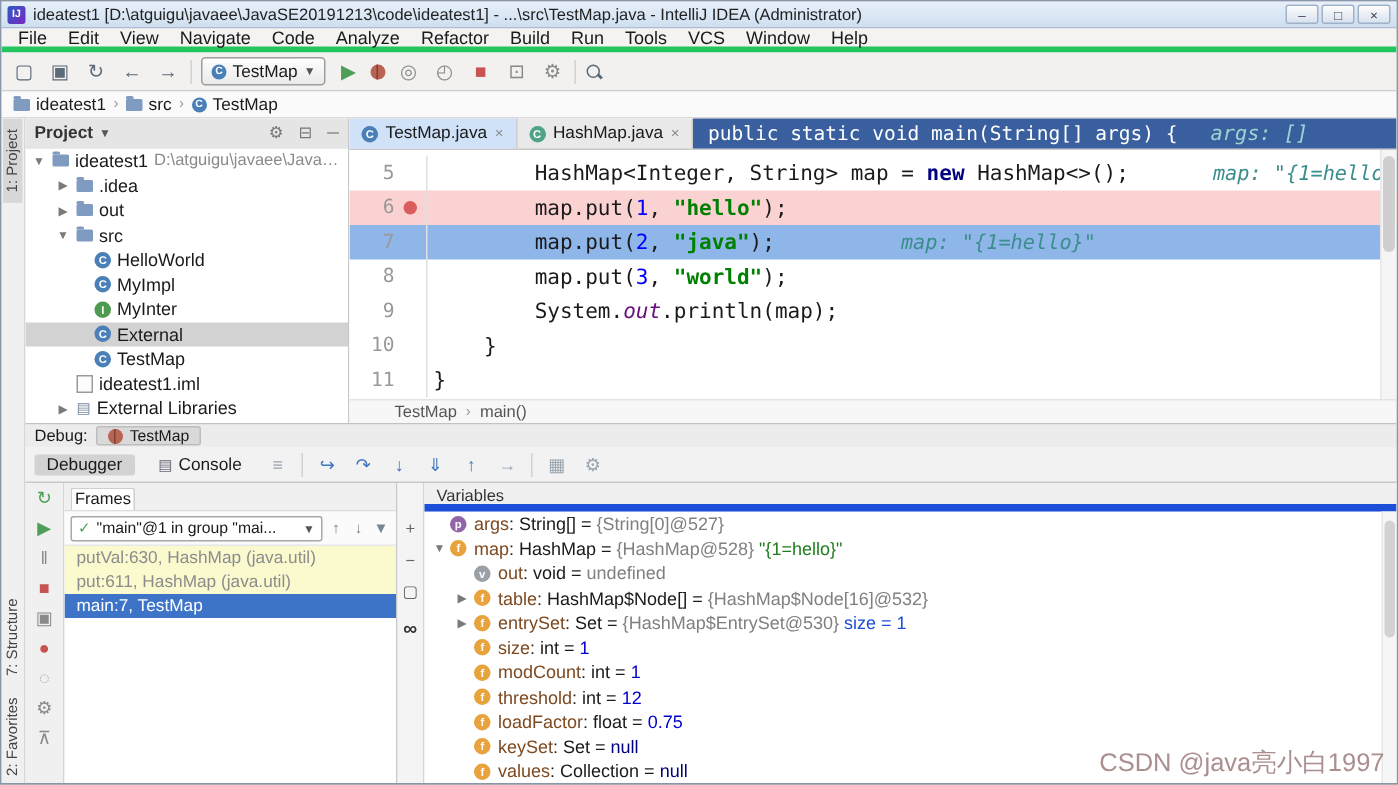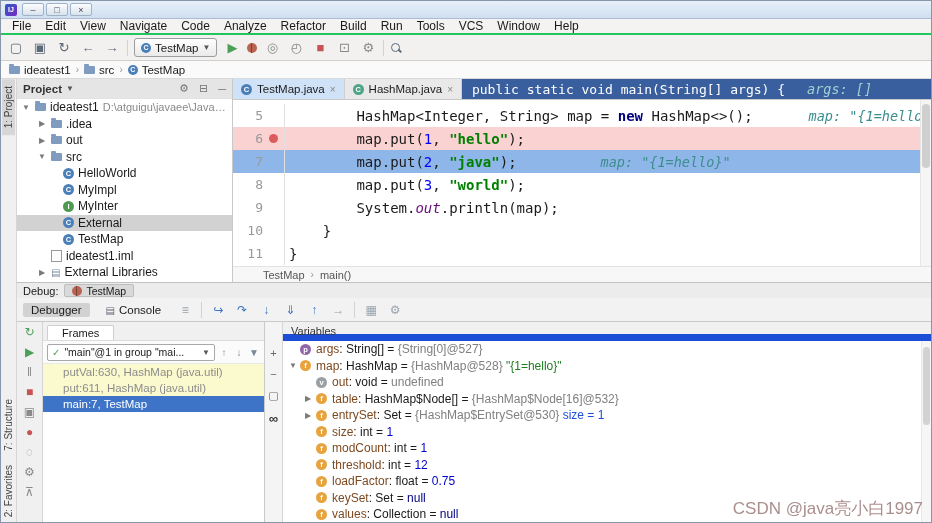--- a/index.html
+++ b/index.html
@@ -10,21 +10,21 @@
   
   .titlebar{height:18px;display:flex;align-items:center;gap:5px;padding:0 4px;
             background:linear-gradient(#e7f0fa,#cfdff0);border-bottom:1px solid #aabdd4;}
   .appicon{width:12px;height:12px;border-radius:2px;background:linear-gradient(135deg,#2b59c3,#7a2bc3);
            color:#fff;font-size:7px;font-weight:bold;display:flex;align-items:center;justify-content:center;flex:0 0 auto;}
   .title-text{font-size:11px;color:#222;white-space:nowrap;overflow:hidden;flex:1;}
   .winbtns{display:flex;gap:2px;}
   .winbtn{width:22px;height:13px;font-size:9px;line-height:12px;text-align:center;color:#445;
           background:linear-gradient(#fdfdfd,#d8e2ee);border:1px solid #9fb2c8;border-radius:2px;}
   
-  .menubar{height:16px;display:flex;align-items:center;background:#f4f3f2;border-bottom:2px solid #22c55e;padding-left:4px;}
+  .menubar{height:16px;display:flex;align-items:center;background:#f4f3f2;border-bottom:4px solid #22c55e;padding-left:4px;}
   .menu-item{padding:0 7px;font-size:12px;line-height:16px;cursor:default;}
   
   .toolbar{height:26px;display:flex;align-items:center;background:#f2f1f0;border-bottom:1px solid #cfcfcf;padding:0 6px;gap:6px;}
   .tico{width:18px;text-align:center;font-size:13px;color:#5d6a77;}
   .tsep{width:1px;height:16px;background:#d2d2d2;}
   .runcombo{display:flex;align-items:center;gap:4px;height:19px;padding:0 6px;
             border:1px solid #9e9e9e;border-radius:3px;background:linear-gradient(#fefefe,#eaeaea);font-size:11.5px;}
   .mini-class{width:10px;height:10px;border-radius:50%;background:#4a7fb8;color:#fff;font-size:7px;font-weight:bold;
               display:inline-flex;align-items:center;justify-content:center;flex:0 0 auto;}
   .caret{font-size:8px;color:#555;}
@@ -103,38 +103,38 @@
   .dtab.sel{background:#d2d2d2;}
   .dtab .cico{color:#667;font-size:10px;margin-right:4px;}
   .dico{color:#3e76c0;font-size:12px;width:16px;text-align:center;}
   .dico.dim{color:#98a4b0;}
   .dbg-body{flex:1;display:flex;min-height:0;}
   .dbg-strip{width:26px;background:#f0f0f0;border-right:1px solid #d5d5d5;display:flex;flex-direction:column;align-items:center;padding-top:4px;gap:7px;}
   .dbg-strip .ic{font-size:12px;line-height:13px;}
   
   .frames{width:222px;display:flex;flex-direction:column;border-right:1px solid #c9c9c9;background:#fff;min-width:0;}
   .ftabrow{height:19px;background:#f0f0f0;border-bottom:1px solid #dcdcdc;display:flex;align-items:flex-end;}
-  .ftab{background:#fff;border:1px solid #cfcfcf;border-bottom:none;font-size:11px;padding:1px 14px;margin-left:4px;border-radius:2px 2px 0 0;}
+  .ftab{background:#fff;border:1px solid #cfcfcf;border-bottom:none;font-size:11px;padding:1px 2px;margin-left:4px;border-radius:2px 2px 0 0;}
   .throw{height:23px;display:flex;align-items:center;gap:3px;padding:0 4px;background:#fbfbfb;border-bottom:1px solid #e8e8e8;}
   .thcombo{flex:1;display:flex;align-items:center;gap:4px;height:17px;border:1px solid #a8a8a8;border-radius:2px;
            background:#fff;padding:0 4px;font-size:10.5px;min-width:0;}
   .thcombo .txt{flex:1;overflow:hidden;white-space:nowrap;text-overflow:ellipsis;}
   .check{color:#4d9e57;font-size:10px;}
   .thico{color:#7a8794;font-size:10px;width:12px;text-align:center;}
   .framelist{flex:1;overflow:hidden;font-size:11.5px;}
-  .fr{height:16px;line-height:16px;padding-left:20px;white-space:nowrap;}
+  .fr{height:16px;line-height:16px;padding-left:8px;white-space:nowrap;}
   .fr.lib{background:#fbfacf;color:#8c8c8c;}
   .fr.cur{background:#3d74c8;color:#fff;}
   
   .wstrip{width:18px;background:#f4f4f4;border-right:1px solid #d5d5d5;display:flex;flex-direction:column;align-items:center;padding-top:26px;gap:10px;}
   .wstrip .ic{font-size:11px;color:#666;line-height:11px;}
   .wstrip .inf{font-size:13px;color:#333;font-weight:bold;}
   
   .vars{flex:1;display:flex;flex-direction:column;background:#fff;min-width:0;position:relative;}
-  .vhead{height:19px;line-height:18px;background:#f0f0f0;border-bottom:7px solid #1d4ed8;padding-left:8px;font-size:11px;color:#333;}
+  .vhead{height:19px;line-height:18px;background:#f0f0f0;border-bottom:5px solid #1d4ed8;padding-left:8px;font-size:11px;color:#333;}
   .varlist{flex:1;overflow:hidden;font-size:12px;}
   .vr{height:16.5px;display:flex;align-items:center;white-space:pre;padding-left:6px;}
   .vr.child{padding-left:22px;}
   .vexp{width:11px;font-size:8px;color:#7a7a7a;flex:0 0 auto;}
   .vicon{width:11px;height:11px;border-radius:50%;color:#fff;font-size:7.5px;font-weight:bold;
          display:inline-flex;align-items:center;justify-content:center;margin-right:5px;flex:0 0 auto;}
   .ic-p{background:#9265a8;} .ic-f{background:#e8a33d;} .ic-v{background:#9aa0a6;}
   .vname{color:#7d4920;}
   .vref{color:#808080;}
   .vstr{color:#1e7d1e;}
@@ -146,20 +146,21 @@
   
   .watermark{position:absolute;right:8px;bottom:2px;font-size:17px;color:#ab8e8e;pointer-events:none;}
 </style>
 </head>
 <body>
 
 <div class="win">
 
   <div class="titlebar">
     <span class="appicon">IJ</span>
+    <span class="title-text">ideatest1 [D:\atguigu\javaee\JavaSE20191213\code\ideatest1] - ...\src\TestMap.java - IntelliJ IDEA (Administrator)</span>
     <span class="winbtns">
       <span class="winbtn">–</span>
       <span class="winbtn">□</span>
       <span class="winbtn">×</span>
     </span>
   </div>
 
   <div class="menubar">
     <span class="menu-item">File</span>
     <span class="menu-item">Edit</span>

